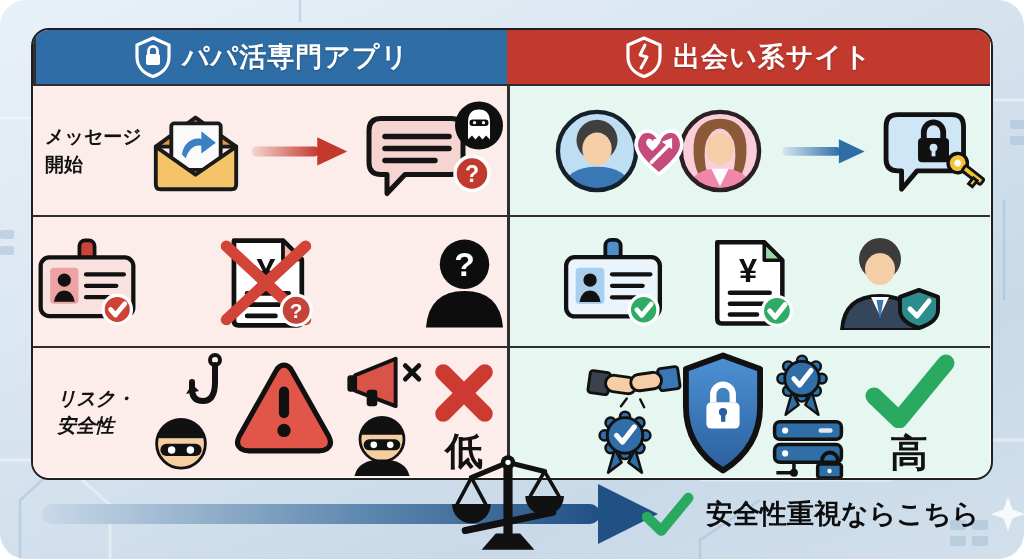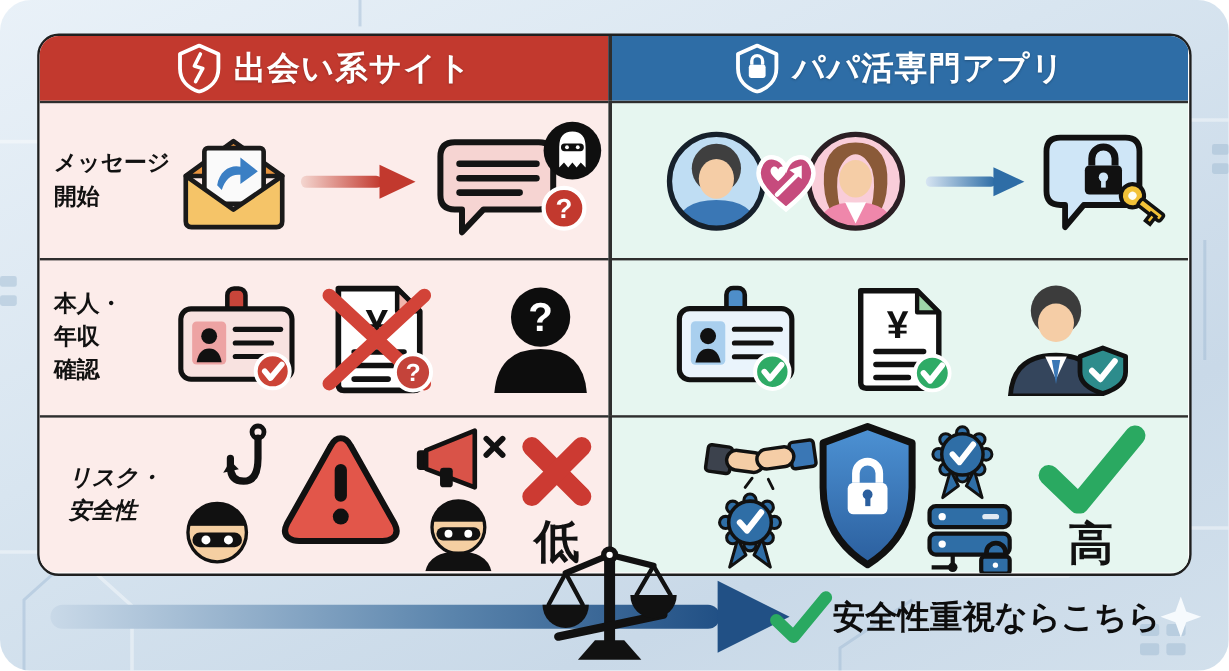--- a/index.html
+++ b/index.html
@@ -12,31 +12,31 @@
     border:2.5px solid #1f1f1f;border-radius:18px;overflow:hidden;background:#fff;
     display:grid;grid-template-columns:474px 483px;grid-template-rows:54px 131px 131px 131px;}
   .cell{position:relative;display:flex;align-items:center;box-sizing:border-box;}
   .c-left{background:#fcecea;}
   .c-right{background:#e6f6f0;border-left:3px solid #2e2e2e;}
   .hdr{justify-content:center;gap:10px;}
   .hdr-left{background:#c2392e;}
   .hdr-right{background:#2e6da6;border-left:3px solid #2e2e2e;}
   .hdr-title{color:#fff;font-size:27px;font-weight:800;letter-spacing:1px;
     text-shadow:0 1px 2px rgba(0,0,0,.25);}
-  .body-row{border-top:2px solid #2e2e2e;}
+  .body-row{border-top:2px solid #2e2e2e;justify-content:space-between;}
   .row-label{width:98px;min-width:98px;padding-left:12px;font-size:19px;font-weight:800;
     color:#111;line-height:1.45;white-space:pre-line;}
   .abs-label{position:absolute;left:12px;top:50%;transform:translateY(-50%);font-style:italic;}
   .ic{display:block;}
   .rating{font-size:38px;font-weight:800;color:#111;text-align:center;}
   .abs{position:absolute;}
   
   .f-arrow{position:absolute;left:40px;top:479px;}
   .f-scale{position:absolute;left:447px;top:450px;z-index:4;}
-  .f-line{position:absolute;left:640px;top:486px;height:56px;display:flex;align-items:center;gap:0;z-index:4;}
+  .f-line{position:absolute;left:640px;top:486px;height:56px;display:flex;align-items:center;gap:12px;z-index:4;}
   .f-text{font-size:27px;font-weight:800;color:#0d0d0d;white-space:nowrap;}
 </style>
 </head>
 <body>
 
 <div class="canvas">
 
   <svg class="bg-svg" width="1024" height="559" aria-hidden="true">
     <g fill="none" stroke="#ffffff" stroke-width="3" opacity="0.4">
       <polyline points="0,118 150,118 200,70 420,70"></polyline>
@@ -62,35 +62,35 @@
         <rect x="1010" y="136" width="14" height="9" rx="2"></rect>
       <rect x="950" y="520" width="16" height="10" rx="2"></rect>
         <rect x="972" y="520" width="16" height="10" rx="2"></rect>
       <rect x="950" y="536" width="16" height="10" rx="2"></rect>
         <rect x="972" y="536" width="16" height="10" rx="2"></rect>
     </g>
   </svg>
 
   <div class="table">
 
-    <div class="cell hdr hdr-left">
-      <svg class="ic" width="38" height="42" viewBox="0 0 38 42">
-        <path d="M19,2 L35,9 V21 C35,31 28,37.5 19,40.5 C10,37.5 3,31 3,21 V9 Z" fill="none" stroke="#fff" stroke-width="3.2" stroke-linejoin="round"></path>
-        <polyline points="20,9 15,19 22,21 16,32" fill="none" stroke="#fff" stroke-width="3" stroke-linejoin="round" stroke-linecap="round"></polyline>
-      </svg>
-      <span class="hdr-title">出会い系サイト</span>
-    </div>
-
     <div class="cell hdr hdr-right">
       <svg class="ic" width="38" height="42" viewBox="0 0 38 42">
         <path d="M19,2 L35,9 V21 C35,31 28,37.5 19,40.5 C10,37.5 3,31 3,21 V9 Z" fill="none" stroke="#fff" stroke-width="3.2" stroke-linejoin="round"></path>
         <path d="M14.5,18 v-3.2 a4.5,4.5 0 0 1 9,0 V18" fill="none" stroke="#fff" stroke-width="2.8"></path>
         <rect x="12" y="18" width="14" height="11" rx="2" fill="#fff"></rect>
       </svg>
       <span class="hdr-title">パパ活専門アプリ</span>
+    </div>
+
+    <div class="cell hdr hdr-left">
+      <svg class="ic" width="38" height="42" viewBox="0 0 38 42">
+        <path d="M19,2 L35,9 V21 C35,31 28,37.5 19,40.5 C10,37.5 3,31 3,21 V9 Z" fill="none" stroke="#fff" stroke-width="3.2" stroke-linejoin="round"></path>
+        <polyline points="20,9 15,19 22,21 16,32" fill="none" stroke="#fff" stroke-width="3" stroke-linejoin="round" stroke-linecap="round"></polyline>
+      </svg>
+      <span class="hdr-title">出会い系サイト</span>
     </div>
 
     <div class="cell body-row c-left">
       <span class="row-label">メッセージ
 開始</span>
       <svg class="ic" width="92" height="84" viewBox="0 0 95 85" style="margin-left:6px">
         <polygon points="6,38 47,8 89,38" fill="#e8953f" stroke="#1a1a1a" stroke-width="4" stroke-linejoin="round"></polygon>
         <rect x="22" y="14" width="51" height="48" rx="3" fill="#fafafa" stroke="#1a1a1a" stroke-width="4"></rect>
         <path d="M33,46 C35,33 45,28 53,30 L53,22 L68,34 L53,45 L53,37 C45,36 40,41 37,50 Z" fill="#3b7fc4"></path>
         <path d="M6,38 L47,67 L89,38 L89,77 Q89,82 84,82 L11,82 Q6,82 6,77 Z" fill="#f5c468" stroke="#1a1a1a" stroke-width="4" stroke-linejoin="round"></path>
@@ -177,23 +177,20 @@
         <g transform="rotate(38 82 60)">
           <circle cx="82" cy="60" r="10" fill="#f2c238" stroke="#111" stroke-width="3.5"></circle>
           <circle cx="82" cy="60" r="3.5" fill="#fdfdf5"></circle>
           <rect x="90" y="56.5" width="24" height="7" rx="2" fill="#f2c238" stroke="#111" stroke-width="3"></rect>
           <rect x="104" y="62" width="5" height="8" fill="#f2c238" stroke="#111" stroke-width="3"></rect>
         </g>
       </svg>
     </div>
 
     <div class="cell body-row c-left">
-      <span class="row-label">本人・
-年収
-確認</span>
       <svg class="ic" width="104" height="90" viewBox="0 0 110 92" style="margin-left:2px">
         <rect x="47" y="2" width="16" height="24" rx="6" fill="#c8453a" stroke="#111" stroke-width="4"></rect>
         <rect x="6" y="20" width="98" height="62" rx="9" fill="#f8e2e0" stroke="#111" stroke-width="4.5"></rect>
         <rect x="16" y="31" width="30" height="38" rx="4" fill="#eda3a3"></rect>
         <circle cx="31" cy="44" r="7" fill="#111"></circle>
         <path d="M20,67 Q22,55 31,55 Q40,55 42,67 Z" fill="#111"></path>
         <g stroke="#111" stroke-width="4.5" stroke-linecap="round">
           <line x1="54" y1="38" x2="94" y2="38"></line>
             <line x1="54" y1="50" x2="86" y2="50"></line>
             <line x1="54" y1="62" x2="78" y2="62"></line>

